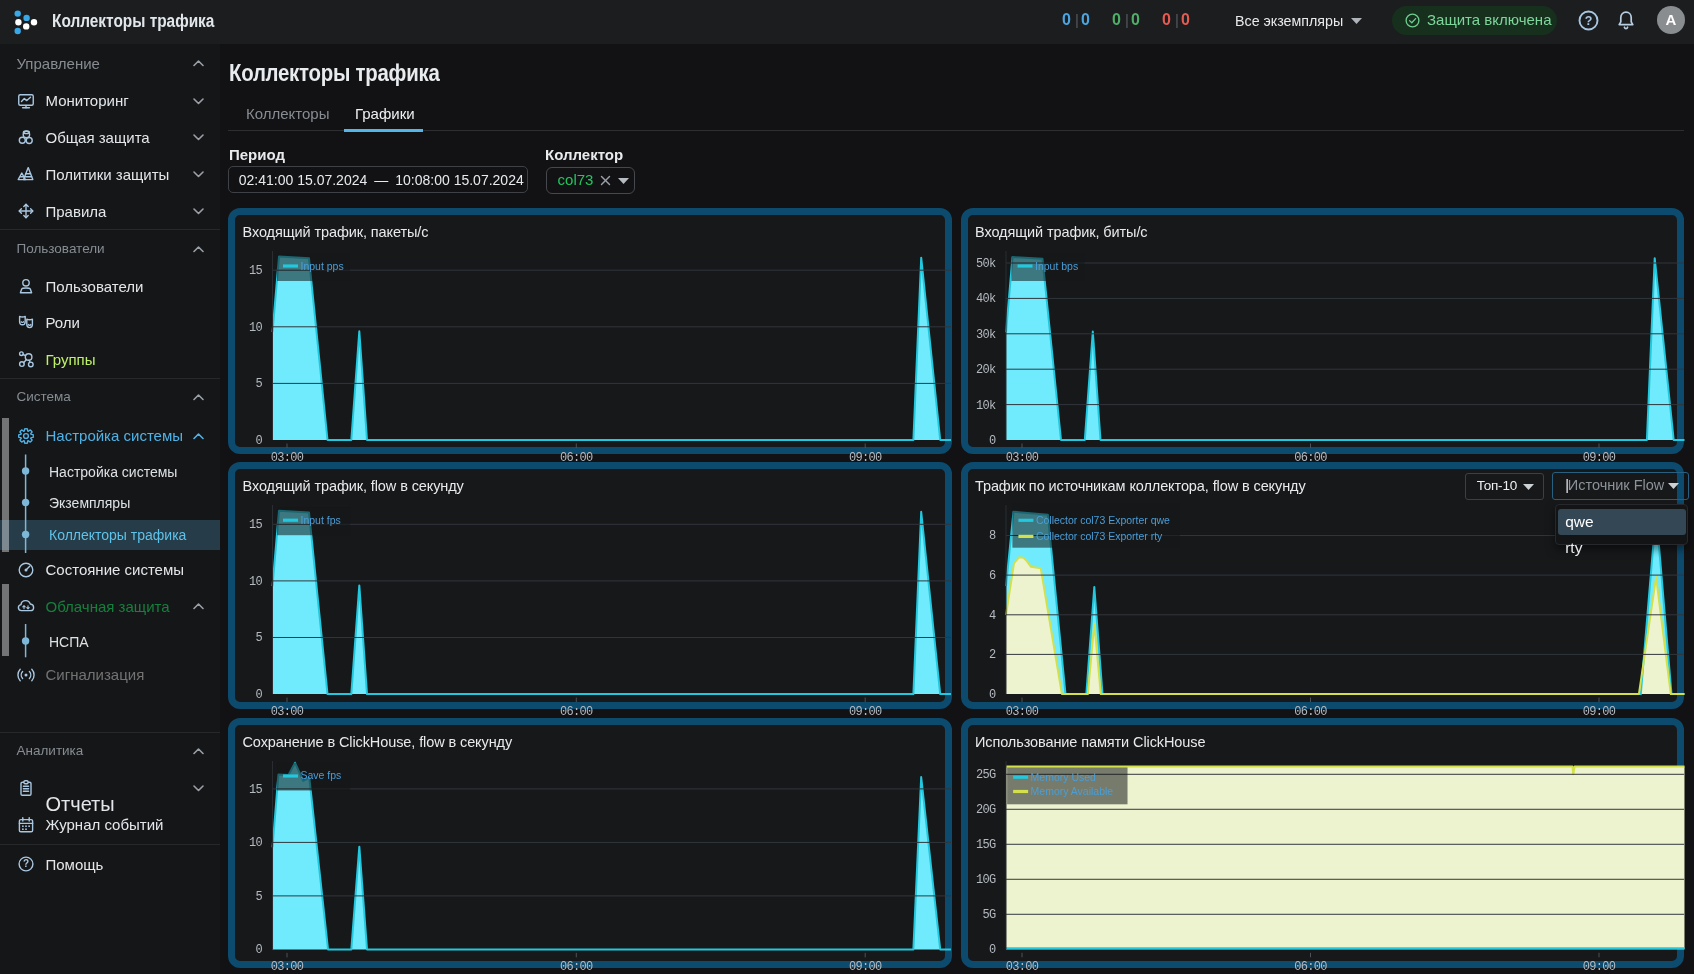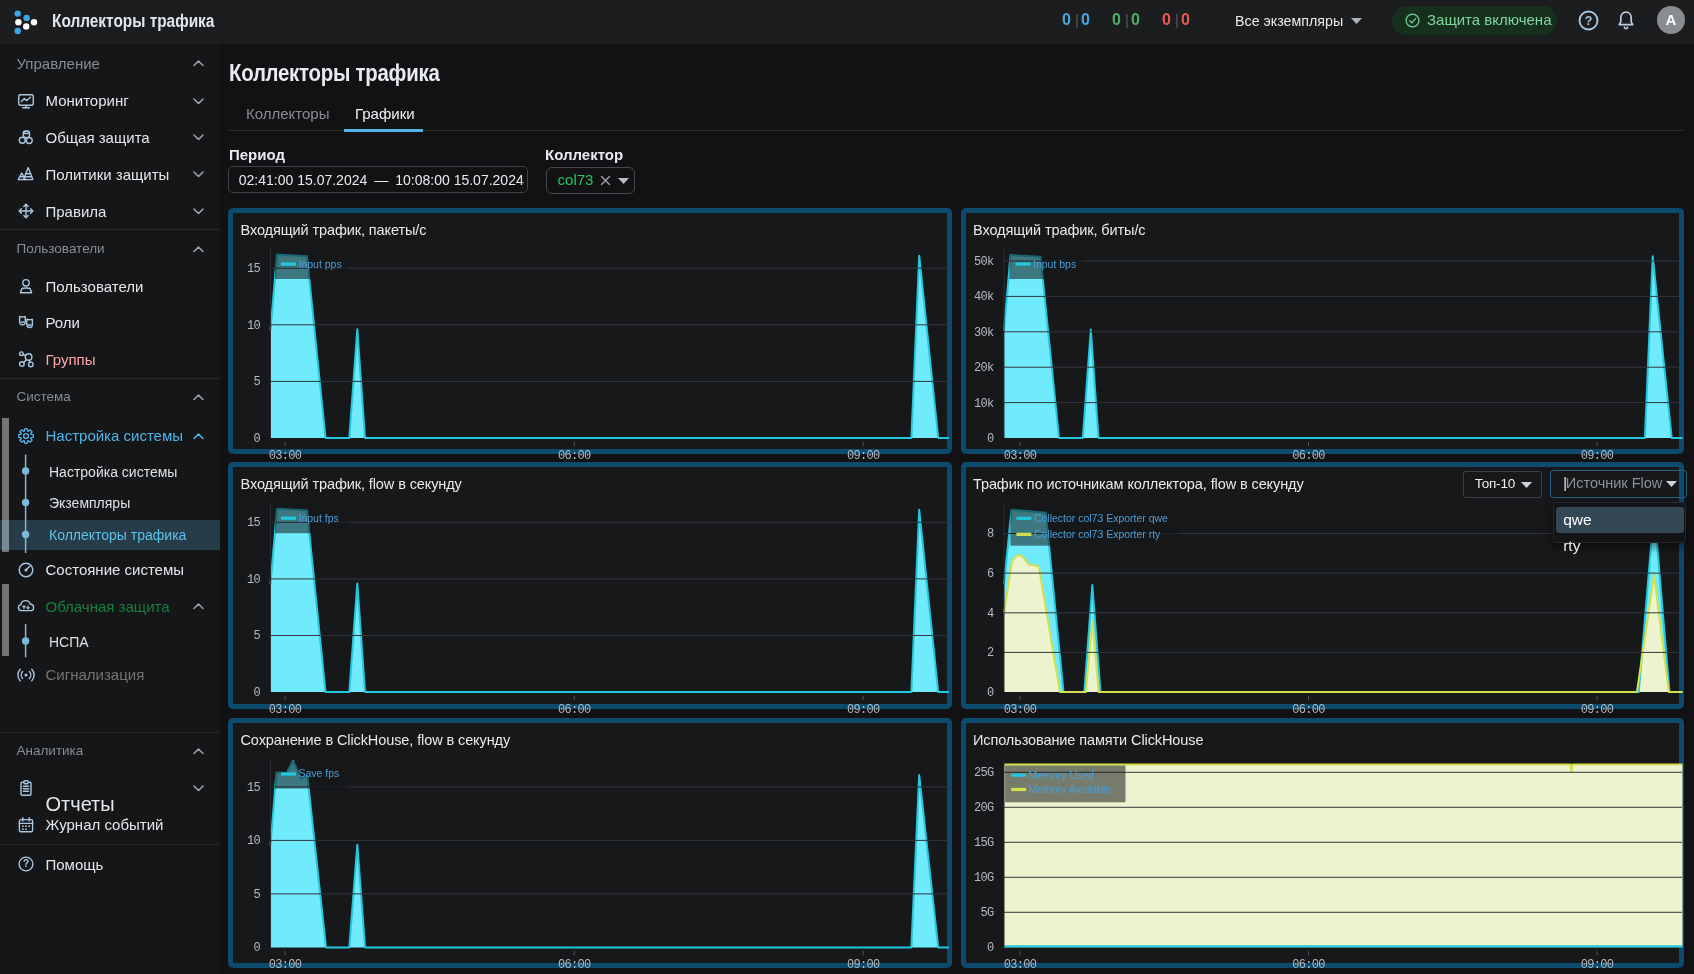--- a/index.html
+++ b/index.html
@@ -1,20 +1,20 @@
 <!DOCTYPE html>
 <html><head><meta charset="utf-8"><title>Коллекторы трафика</title>
 <style>
 * { margin:0; padding:0; }
 html,body { width:1694px; height:974px; background:#121214; overflow:hidden;
   font-family:"Liberation Sans", sans-serif; -webkit-font-smoothing:antialiased; }
 .topbar { position:absolute; left:0; top:0; width:1694px; height:44px; background:#1c1d1f; }
 .sidebar { position:absolute; left:0; top:44px; width:220px; height:930px; background:#151618; overflow:hidden; }
 .sep { position:absolute; left:0; width:220px; height:1px; background:#26282a; }
-.panel { position:absolute; background:#17181a; border:5px solid #0c4a6e; border-radius:5px; box-sizing:border-box; }
+.panel { position:absolute; background:#17181a; border:7px solid #0c4a6e; border-radius:12px; box-sizing:border-box; }
 .ptitle { position:absolute; left:7.5px; top:9px; font-size:14.5px; letter-spacing:-0.1px; color:#e8eaec; white-space:nowrap; }
 svg text { user-select:none; }
 </style></head>
 <body>
 <div class="topbar">
     <svg width="44" height="40" style="position:absolute;left:0;top:2px">
 <circle cx="17.7" cy="11.6" r="3.2" fill="#38a8e8"></circle>
 <circle cx="26.6" cy="15.9" r="3.2" fill="#38a8e8"></circle>
 <circle cx="18.4" cy="20.3" r="3.2" fill="#ffffff"></circle>
 <circle cx="34" cy="20.3" r="3.2" fill="#ffffff"></circle>
@@ -173,21 +173,21 @@
         <svg width="20" height="20" viewBox="0 0 20 20" fill="none" stroke="#a9c7e0" stroke-width="1.4" stroke-linecap="round" stroke-linejoin="round" style="color:#a9c7e0;display:block">
           <circle cx="12.6" cy="8" r="3.3"></circle>
           <circle cx="5.4" cy="4.7" r="1.8"></circle>
           <circle cx="5.9" cy="15.1" r="2.3"></circle>
           <circle cx="14.8" cy="15.4" r="2.3"></circle>
           <line x1="7" y1="5.5" x2="9.6" y2="6.7"></line>
           <line x1="7.5" y1="13.7" x2="10.5" y2="10.6"></line>
           <line x1="14" y1="13.3" x2="13.2" y2="11.2"></line>
         </svg>
       </span>
-      <span style="position:absolute;left:45.5px;top:6.5px;font-size:15px;color:#fca5a5">Группы</span>
+      <span style="position:absolute;left:45.5px;top:6.5px;font-size:15px;color:#bef264">Группы</span>
     </div>
     <div class="sep" style="top:334px"></div>
     <div style="position:absolute;left:0;top:338px;width:220px;height:30px">
       <span style="position:absolute;left:16.5px;top:7px;font-size:13.5px;color:#868c92">Система</span>
       <span style="position:absolute;left:193px;top:11px">
         <svg width="11" height="8" viewBox="0 0 11 8" fill="none" stroke="#9aa0a6" stroke-width="1.6" stroke-linecap="round" stroke-linejoin="round" style="display:block">
           <polyline points="1,6.5 5.5,2 10,6.5"></polyline>
         </svg>
       </span>
     </div>

